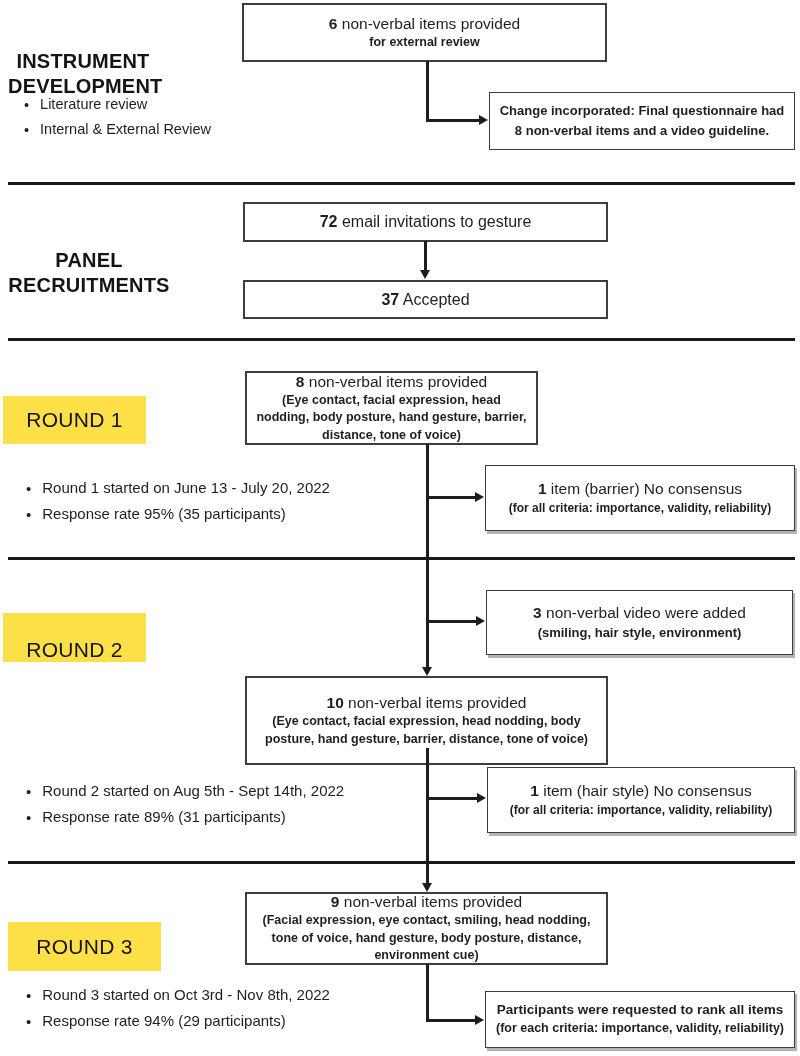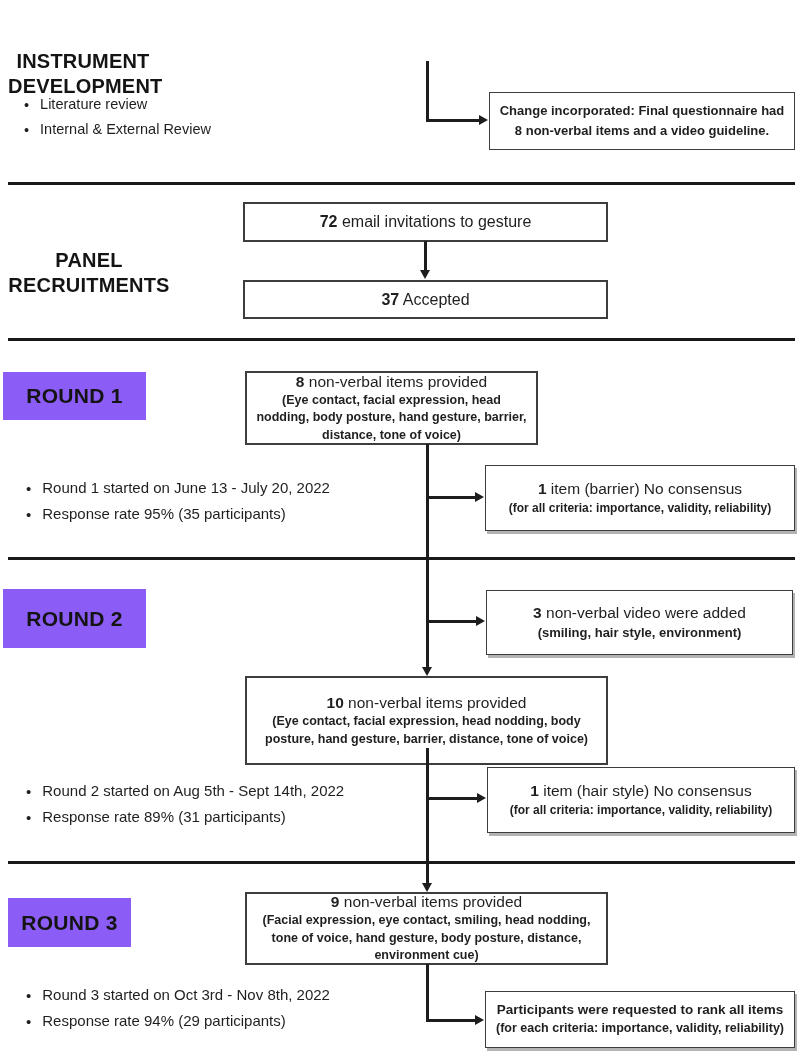--- a/index.html
+++ b/index.html
@@ -33,23 +33,23 @@
   .l1.small{font-size:15.5px;}
   .sub-italic{font-weight:600;font-size:12.5px;line-height:1.4;margin-top:1px;}
   .sub-italic.smaller{font-size:12px;}
   .sub-plain{font-weight:600;font-size:12.5px;line-height:1.4;margin-top:1px;}
   .side-text{font-weight:600;font-size:13px;line-height:1.55;}
   .col-title{
     position:absolute;font-weight:bold;font-size:20px;line-height:1.25;
     text-align:center;letter-spacing:0.2px;color:#141414;margin-top:42px;
   }
   .round-label{
-    position:absolute;box-sizing:border-box;background:#8b5cf6;
-    font-weight:bold;font-size:21px;color:#141414;
-    display:flex;align-items:center;justify-content:center;letter-spacing:0.3px;
+    position:absolute;box-sizing:border-box;background:#fde047;
+    font-weight:normal;font-size:21px;color:#141414;
+    display:flex;align-items:center;justify-content:center;letter-spacing:0.3px;margin-top:24px;
   }
   .divider{position:absolute;left:8px;width:787px;height:3px;background:#191919;}
   .vline{position:absolute;width:3px;background:#1d1d1d;}
   .hline{position:absolute;height:3px;background:#1d1d1d;}
   .arrow-right{
     position:absolute;width:0;height:0;
     border-top:5px solid transparent;border-bottom:5px solid transparent;
     border-left:9px solid #1d1d1d;
   }
   .arrow-down{
@@ -77,20 +77,24 @@
     <div class="bullet">
       <span class="dot">•</span>
       <span>Literature review</span>
     </div>
     <div class="bullet">
       <span class="dot">•</span>
       <span>Internal &amp; External Review</span>
     </div>
   </div>
 
+  <div class="box" style="left:242px;top:3px;width:365px;height:59px;">
+    <div class="l1 small"><b>6</b><span> non-verbal items provided</span></div>
+    <div class="sub-plain">for external review</div>
+  </div>
 
   <div class="vline" style="left:426px;top:61px;height:60px;"></div>
   <div class="hline" style="left:426px;top:119px;width:54px;"></div>
   <div class="arrow-right" style="left:479px;top:115px;"></div>
 
   <div class="box thin" style="left:489px;top:92px;width:306px;height:58px;">
     <div class="side-text">Change incorporated: Final questionnaire had</div>
     <div class="side-text">8 non-verbal items and a video guideline.</div>
   </div>
 
@@ -139,21 +143,21 @@
   <div class="arrow-right" style="left:475px;top:492px;"></div>
   <div class="arrow-down" style="left:422px;top:667px;"></div>
 
   <div class="box thin shadowed" style="left:485px;top:465px;width:310px;height:66px;">
     <div class="l1 small"><b>1</b><span> item (barrier) No consensus</span></div>
     <div class="sub-italic smaller">(for all criteria: importance, validity, reliability)</div>
   </div>
 
   <div class="divider" style="top:557px;"></div>
 
-  <div class="round-label" style="left:3px;top:589px;width:143px;height:59px;">
+  <div class="round-label" style="left:3px;top:589px;width:143px;height:49px;align-items:flex-end;">
     <span>ROUND 2</span>
   </div>
 
   <div class="hline" style="left:426px;top:620px;width:51px;"></div>
   <div class="arrow-right" style="left:476px;top:616px;"></div>
 
   <div class="box thin shadowed" style="left:486px;top:590px;width:307px;height:65px;">
     <div class="l1 small"><b>3</b><span> non-verbal video were added</span></div>
     <div class="sub-plain" style="font-size:13px;">(smiling, hair style, environment)</div>
   </div>
@@ -179,21 +183,21 @@
   <div class="arrow-right" style="left:477px;top:793px;"></div>
   <div class="arrow-down" style="left:422px;top:883px;"></div>
 
   <div class="box thin shadowed" style="left:487px;top:767px;width:308px;height:66px;">
     <div class="l1 small"><b>1</b><span> item (hair style) No consensus</span></div>
     <div class="sub-italic smaller">(for all criteria: importance, validity, reliability)</div>
   </div>
 
   <div class="divider" style="top:861px;"></div>
 
-  <div class="round-label" style="left:8px;top:898px;width:123px;height:49px;">
+  <div class="round-label" style="left:8px;top:898px;width:153px;height:49px;">
     <span>ROUND 3</span>
   </div>
 
   <div class="box" style="left:245px;top:892px;width:363px;height:73px;">
     <div class="l1 small"><b>9</b><span> non-verbal items provided</span></div>
     <div class="sub-italic">(Facial expression, eye contact, smiling, head nodding, tone of voice, hand gesture, body posture, distance, environment cue)</div>
   </div>
 
   <div class="bullets md" style="left:26px;top:986px;width:440px;">
     <div class="bullet">

